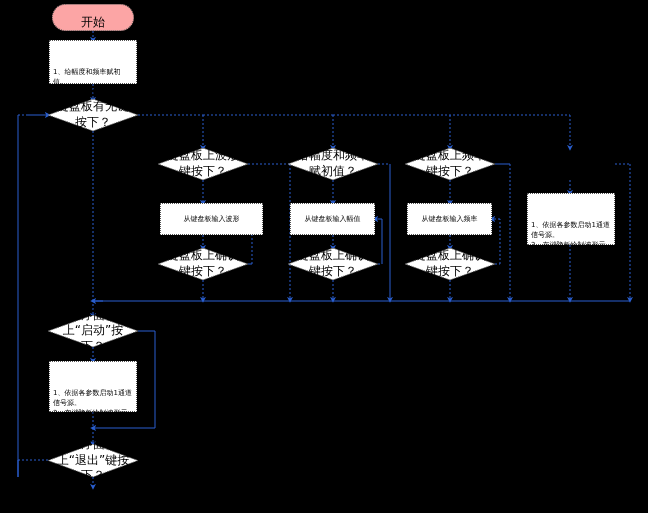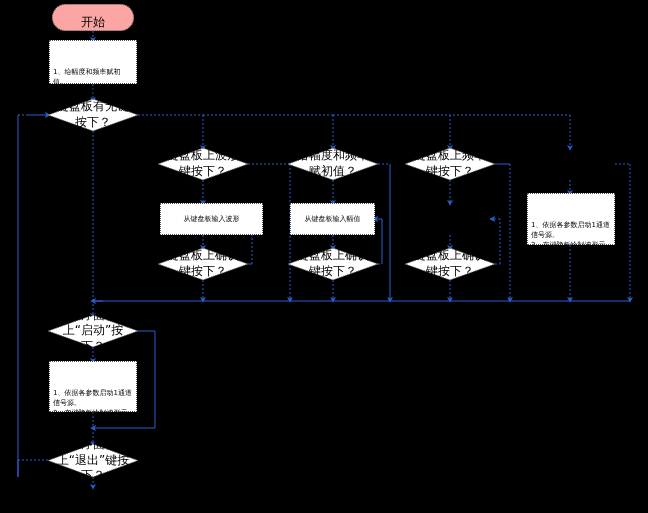--- a/index.html
+++ b/index.html
@@ -191,20 +191,23 @@
     </svg>
     <div class="lbl">键盘板上确认键按下？</div>
   </div>
 
   <div class="node dec" style="left:405px;top:148px;width:90px;height:32px;text-decoration:underline;">
     <svg class="shape" viewBox="0 0 90 32" preserveAspectRatio="none">
       <polygon points="45,0 90,16 45,32 0,16" fill="#ffffff" stroke="#555555" stroke-width="1" stroke-dasharray="1,1"></polygon>
     </svg>
     <div class="lbl">键盘板上频率键按下？</div>
   </div>
+  <div class="node proc center" style="left:407px;top:203px;width:85px;height:32px;">
+    <span>从键盘板输入频率</span>
+  </div>
   <div class="node dec" style="left:405px;top:248px;width:90px;height:32px;">
     <svg class="shape" viewBox="0 0 90 32" preserveAspectRatio="none">
       <polygon points="45,0 90,16 45,32 0,16" fill="#ffffff" stroke="#555555" stroke-width="1" stroke-dasharray="1,1"></polygon>
     </svg>
     <div class="lbl">键盘板上确认键按下？</div>
   </div>
 
   <div class="node proc left" style="left:527px;top:193px;width:88px;height:52px;white-space:pre-line;">
     <span>1、依据各参数启动1通道信号源。
 2、在消隐板绘制波形示意图</span>

